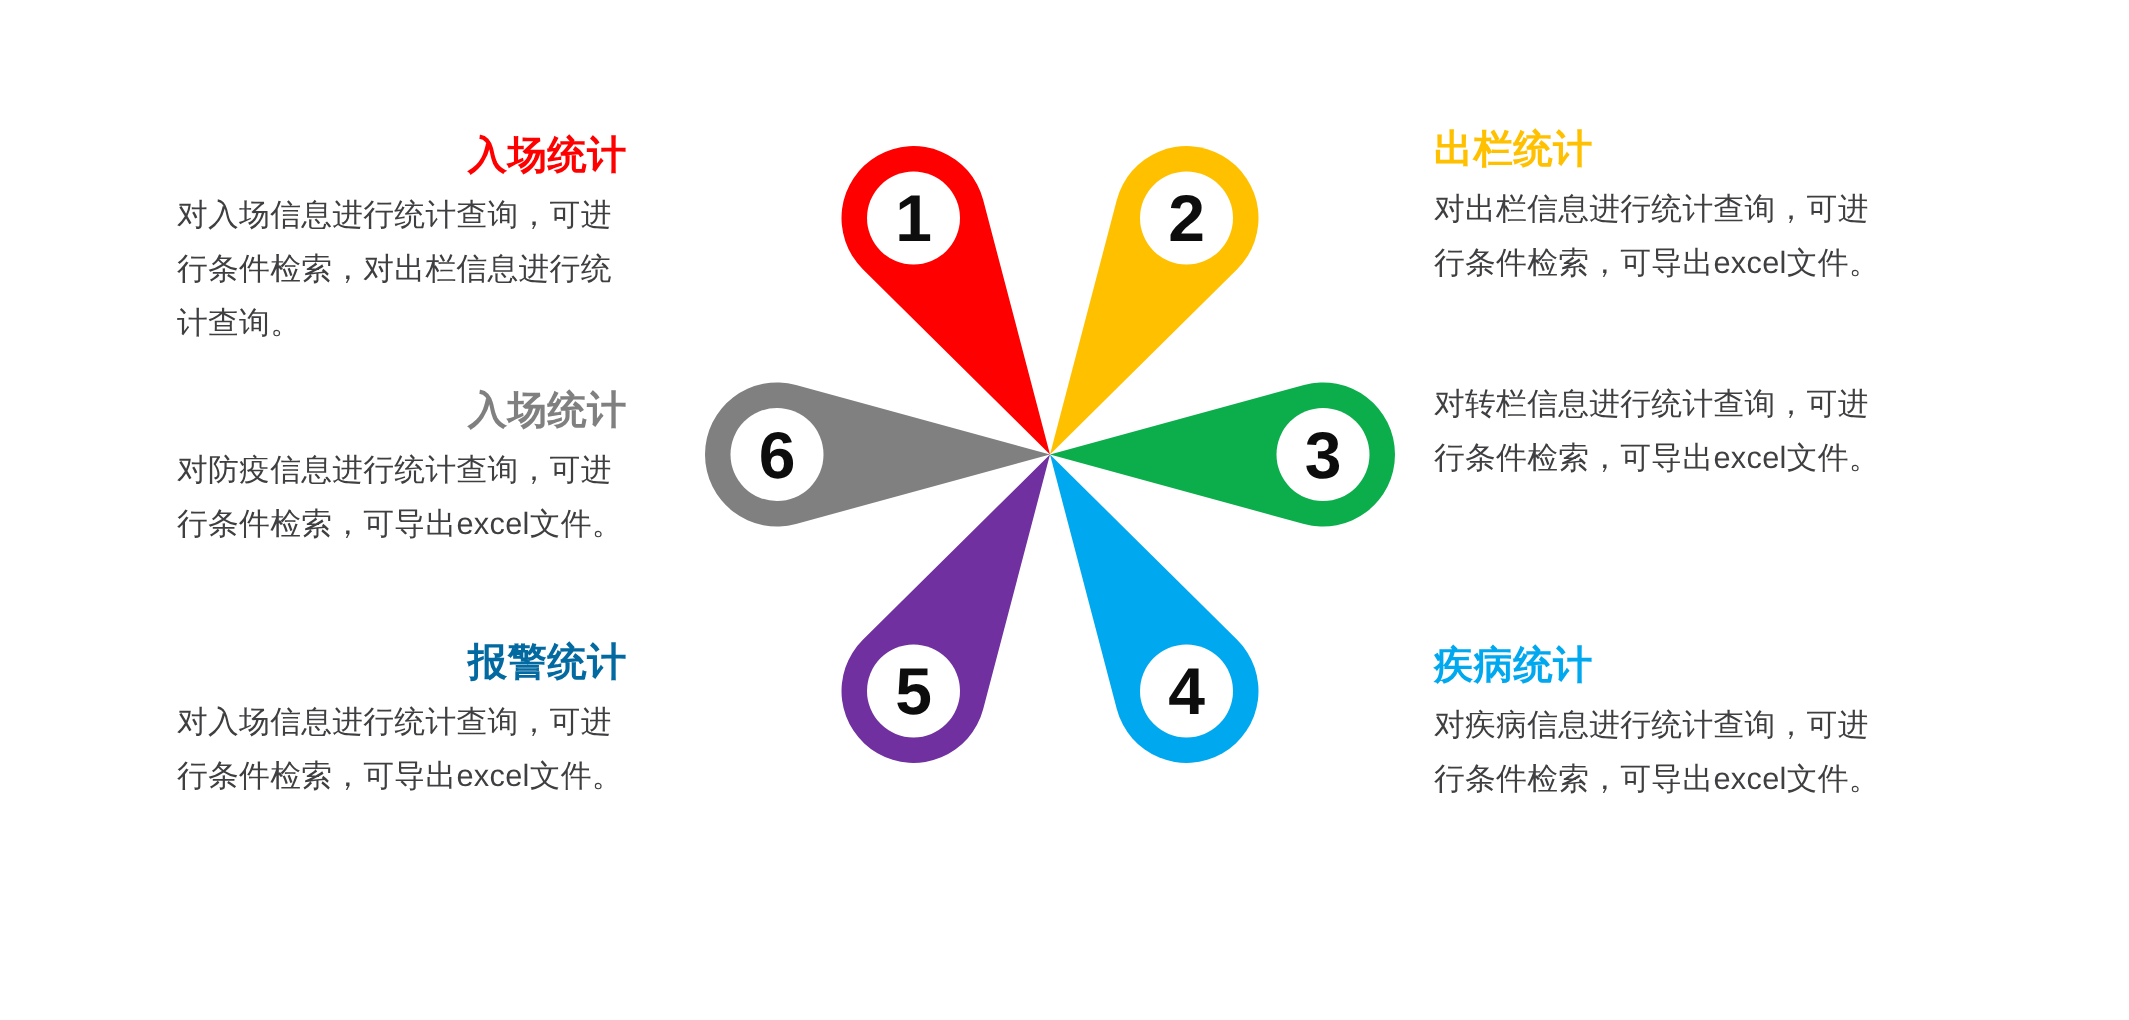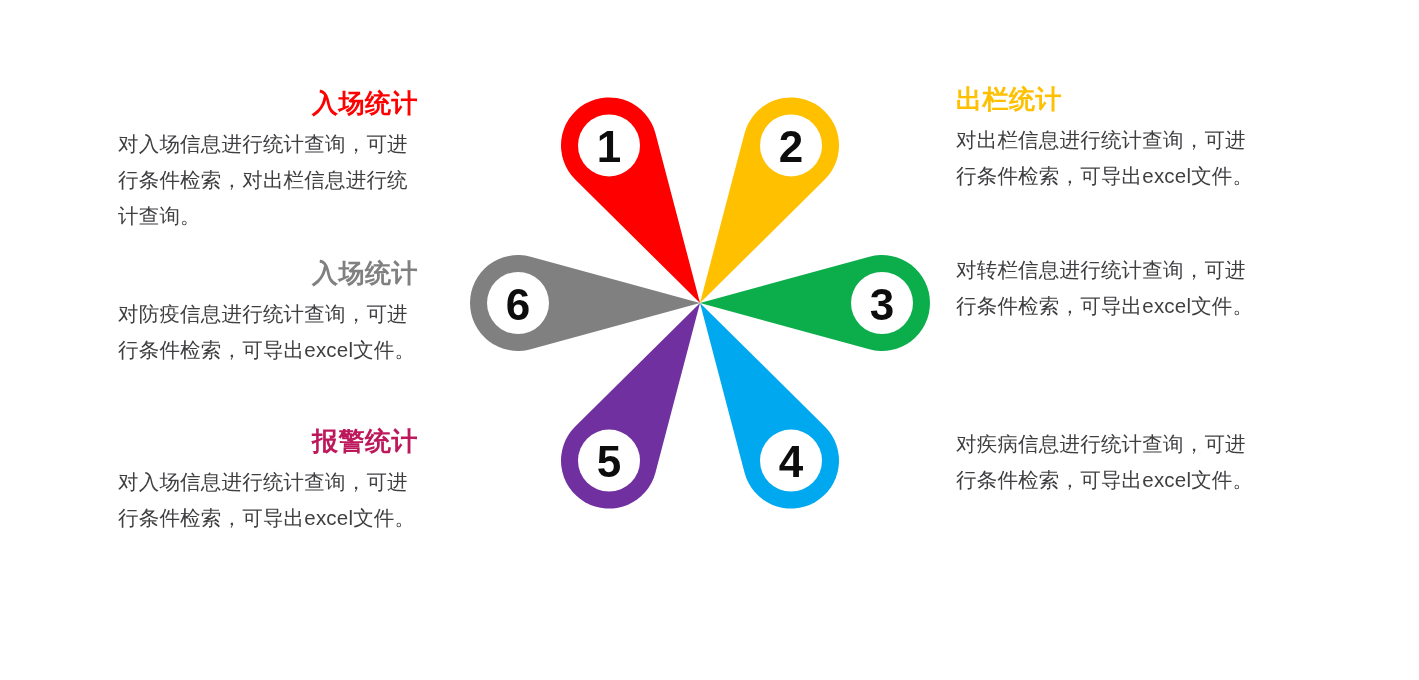--- a/index.html
+++ b/index.html
@@ -81,34 +81,35 @@
   <div class="block-title" style="color: rgb(255, 0, 0);">入场统计</div>
   <div class="block-desc">对入场信息进行统计查询，可进行条件检索，对出栏信息进行统计查询。</div>
 </div>
 
 <div class="text-block side-left row-2-left">
   <div class="block-title" style="color: rgb(128, 128, 128);">入场统计</div>
   <div class="block-desc">对防疫信息进行统计查询，可进行条件检索，可导出excel文件。</div>
 </div>
 
 <div class="text-block side-left row-3-left">
-  <div class="block-title" style="color: #be185d;">报警统计</div>
+  <div class="block-title" style="color: #0369a1;">报警统计</div>
   <div class="block-desc">对入场信息进行统计查询，可进行条件检索，可导出excel文件。</div>
 </div>
 
 <div class="text-block side-right row-1-right">
   <div class="block-title" style="color: rgb(255, 192, 0);">出栏统计</div>
   <div class="block-desc">对出栏信息进行统计查询，可进行条件检索，可导出excel文件。</div>
 </div>
 
 <div class="text-block side-right row-2-right">
   <div class="block-desc">对转栏信息进行统计查询，可进行条件检索，可导出excel文件。</div>
 </div>
 
 <div class="text-block side-right row-3-right">
+  <div class="block-title" style="color: rgb(0, 168, 240);">疾病统计</div>
   <div class="block-desc">对疾病信息进行统计查询，可进行条件检索，可导出excel文件。</div>
 </div>
 
 <div id="pinwheel">
   <svg viewBox="0 0 520 460" xmlns="http://www.w3.org/2000/svg">
     <g id="petal-layer">
         <path d="M 260.00 228.00 L 215.43 58.20 A 48 48 0 1 0 135.23 104.50 Z" fill="#ff0000"></path>
         <path d="M 260.00 228.00 L 384.77 104.50 A 48 48 0 1 0 304.57 58.20 Z" fill="#ffc000"></path>
         <path d="M 260.00 228.00 L 429.34 274.30 A 48 48 0 1 0 429.34 181.70 Z" fill="#0cae4c"></path>
         <path d="M 260.00 228.00 L 304.57 397.80 A 48 48 0 1 0 384.77 351.50 Z" fill="#00a8f0"></path>

